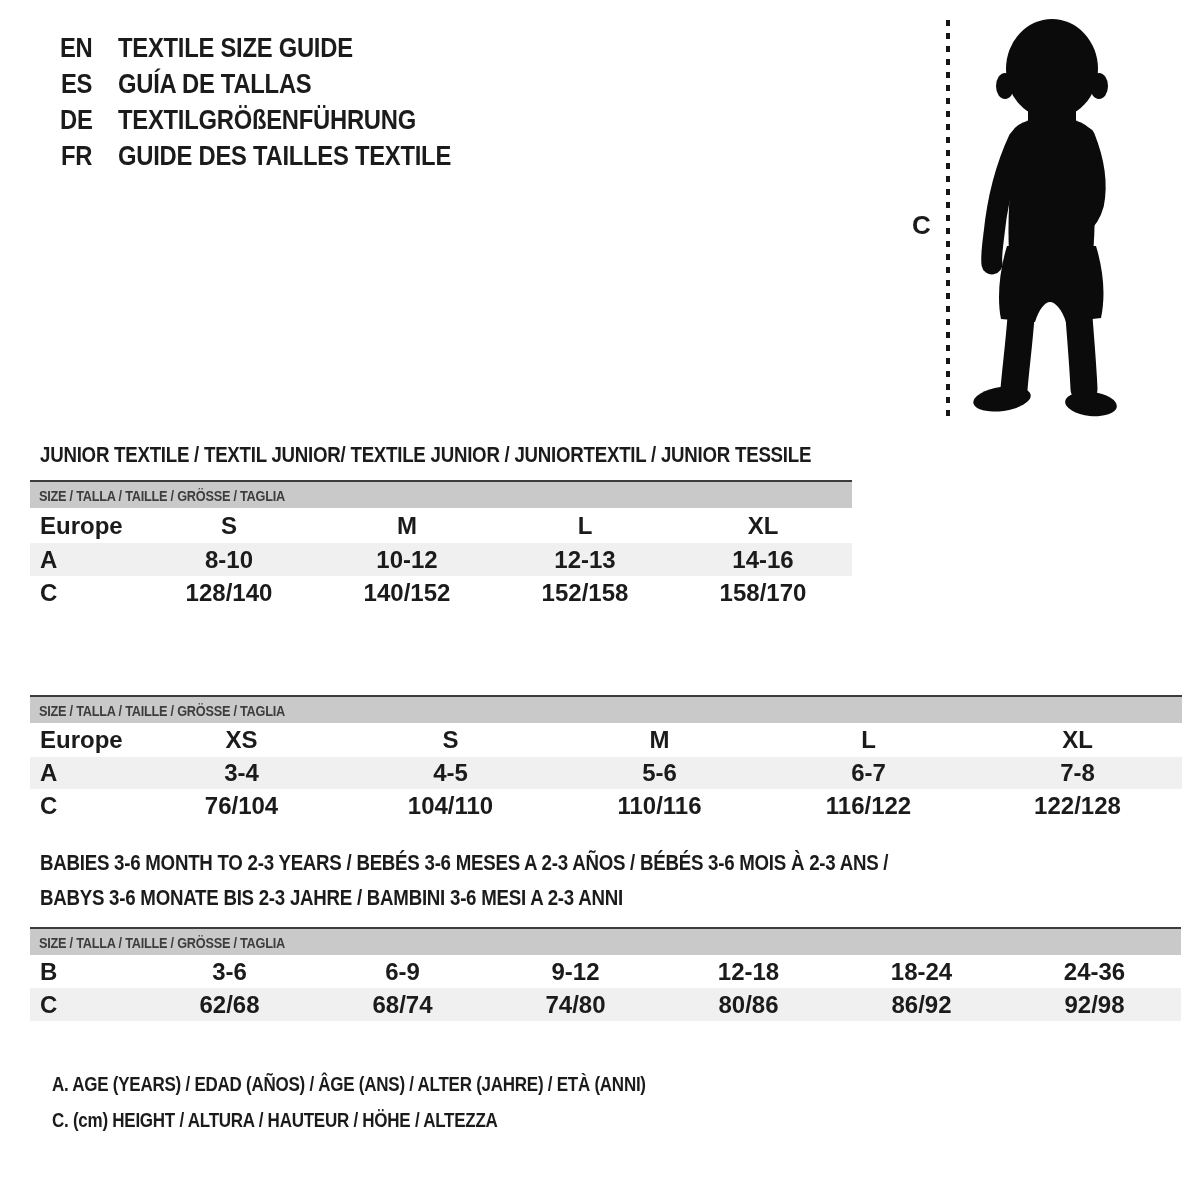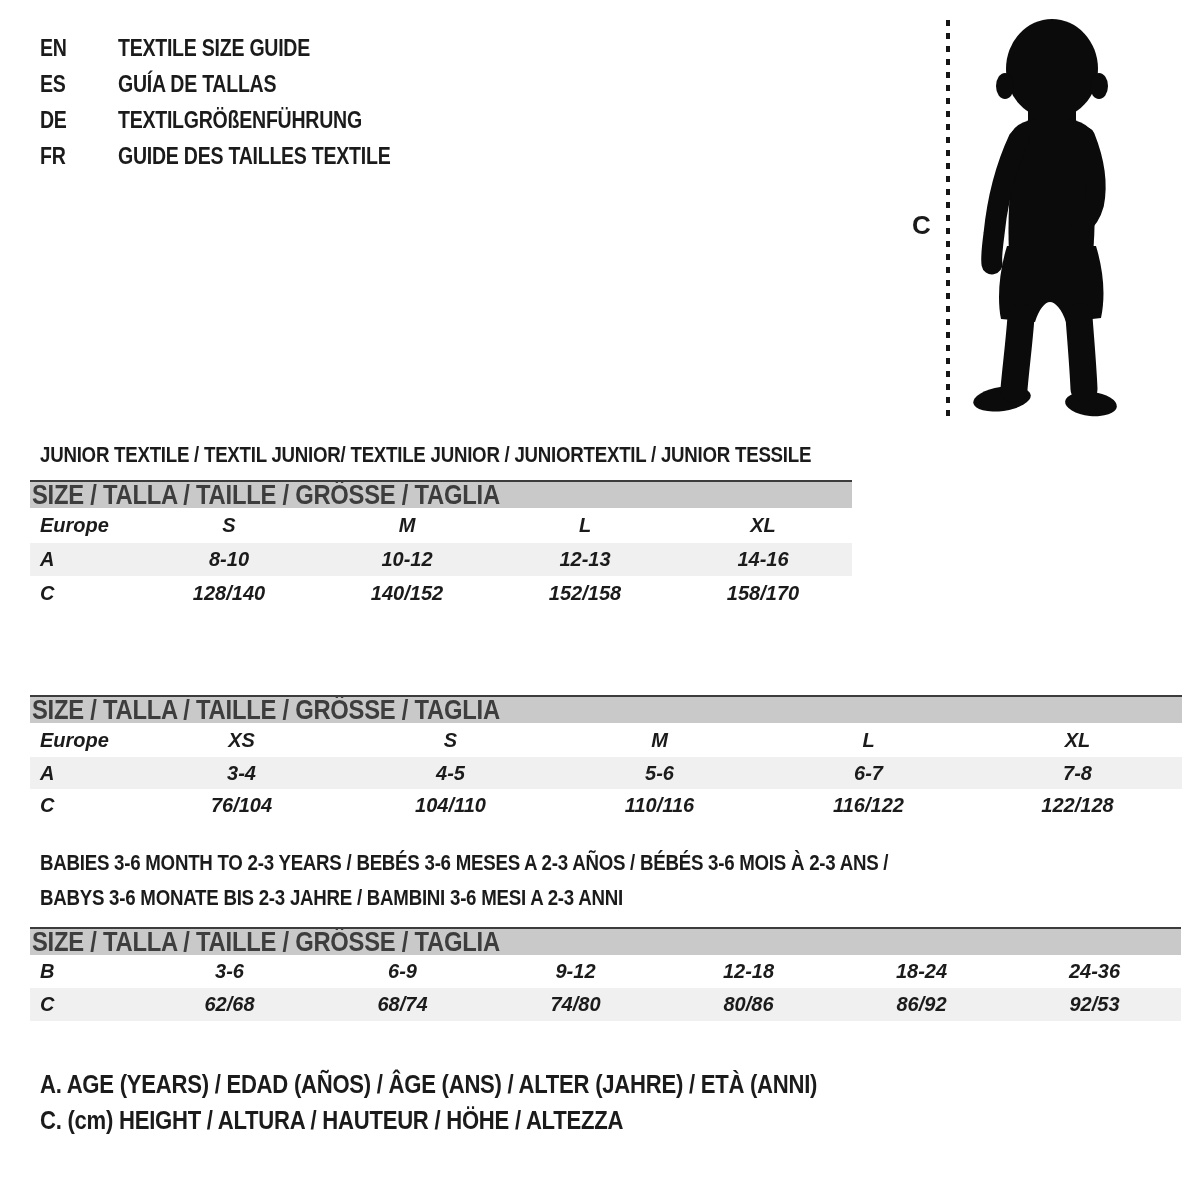--- a/index.html
+++ b/index.html
@@ -3,41 +3,41 @@
 <meta charset="utf-8">
 <style>
   html,body{margin:0;padding:0;background:#fff;}
   #stage{
     position:relative;width:1200px;height:1200px;background:#ffffff;overflow:hidden;
     font-family:"Liberation Sans","DejaVu Sans",sans-serif;
     color:#1b1b1b;font-weight:bold;
   }
   .cond{transform:scaleX(.85);transform-origin:0 50%;display:inline-block;white-space:nowrap;letter-spacing:-0.3px;}
   
-  #lang-header{position:absolute;left:40px;top:30px;font-size:23px;line-height:36px;}
+  #lang-header{position:absolute;left:40px;top:30px;font-size:28px;line-height:36px;text-align:center;}
   .lang-row{display:flex;}
   .lang-code{width:78px;flex:0 0 78px;}
   
   #measure-line{position:absolute;left:946px;top:20px;width:4px;height:396px;
     background:repeating-linear-gradient(180deg,#151515 0 6px,transparent 6px 13px);}
   #measure-label{position:absolute;left:912px;top:210px;font-size:26px;}
   #toddler{position:absolute;left:955px;top:14px;}
   
   .section-title{position:absolute;left:40px;font-size:22px;white-space:nowrap;}
   .sub-a{font-size:14px;vertical-align:-4px;}
   
   .sg-table{position:absolute;}
   .t-header{height:28px;background:#c9c9c9;border-top:2px solid #3c3c3c;
-    display:flex;align-items:center;padding-left:2px;font-size:28px;color:#3d3d3d;box-sizing:border-box;}
-  .t-row{display:grid;align-items:center;font-size:20px;font-style:italic;}
+    display:flex;align-items:center;padding-left:9px;font-size:15px;color:#3d3d3d;box-sizing:border-box;}
+  .t-row{display:grid;align-items:center;font-size:24px;}
   .t-row .cell{text-align:center;}
   .t-row .cell.lbl{text-align:left;padding-left:10px;}
   .row-alt{background:#f0f0f0;}
   
-  #footnotes{position:absolute;left:40px;top:1066px;font-size:26px;line-height:36px;}
+  #footnotes{position:absolute;left:52px;top:1066px;font-size:20px;line-height:36px;}
 </style>
 </head>
 <body>
 
 <div id="stage">
 
   <div id="lang-header">
     <div class="lang-row">
       <span class="lang-code"><span class="cond">EN</span></span>
       <span class="cond">TEXTILE SIZE GUIDE</span>
@@ -157,21 +157,21 @@
       <span class="cell">18-24</span>
       <span class="cell">24-36</span>
     </div>
     <div class="t-row row-alt" style="grid-template-columns:113px repeat(6,173px);height:33px">
       <span class="cell lbl">C</span>
       <span class="cell">62/68</span>
       <span class="cell">68/74</span>
       <span class="cell">74/80</span>
       <span class="cell">80/86</span>
       <span class="cell">86/92</span>
-      <span class="cell">92/53</span>
+      <span class="cell">92/98</span>
     </div>
   </div>
 
   <div id="footnotes">
     <div><span class="cond">A. AGE (YEARS) / EDAD (AÑOS) / ÂGE (ANS) / ALTER (JAHRE) / ETÀ (ANNI)</span></div>
     <div><span class="cond">C. (cm) HEIGHT / ALTURA / HAUTEUR / HÖHE / ALTEZZA</span></div>
   </div>
 
 </div>
 

